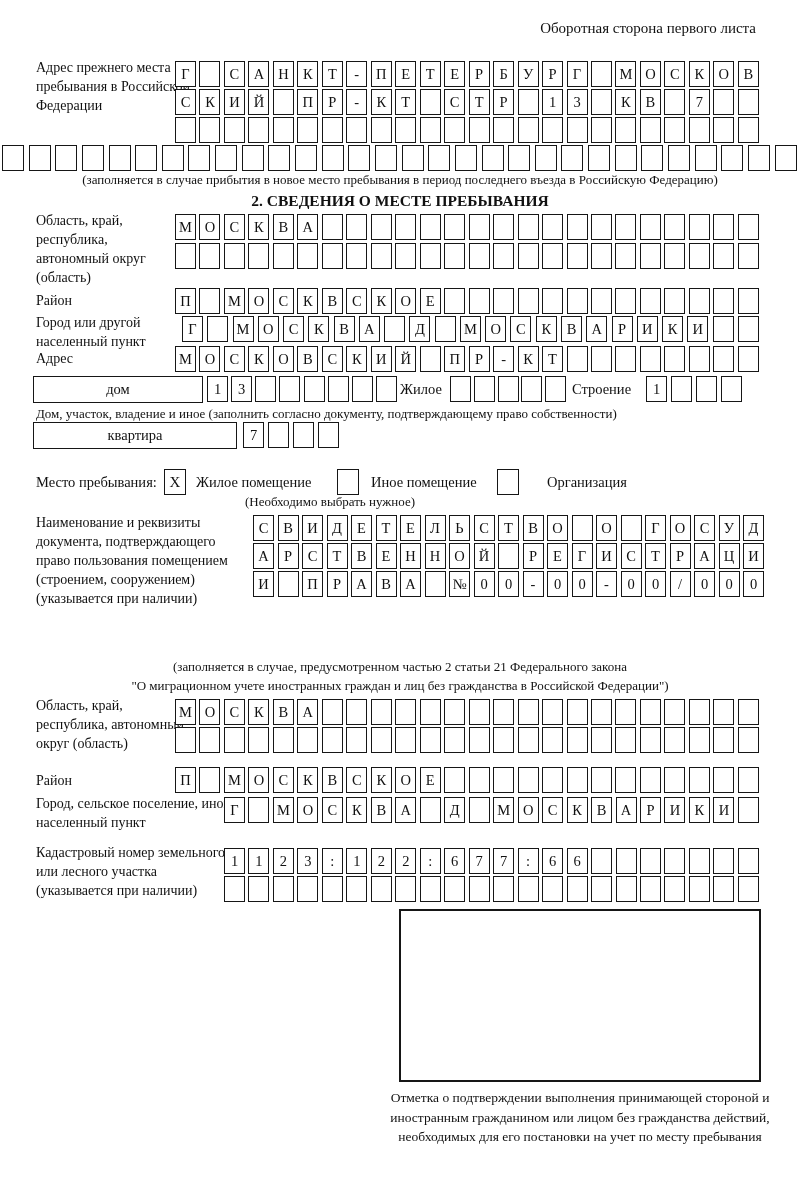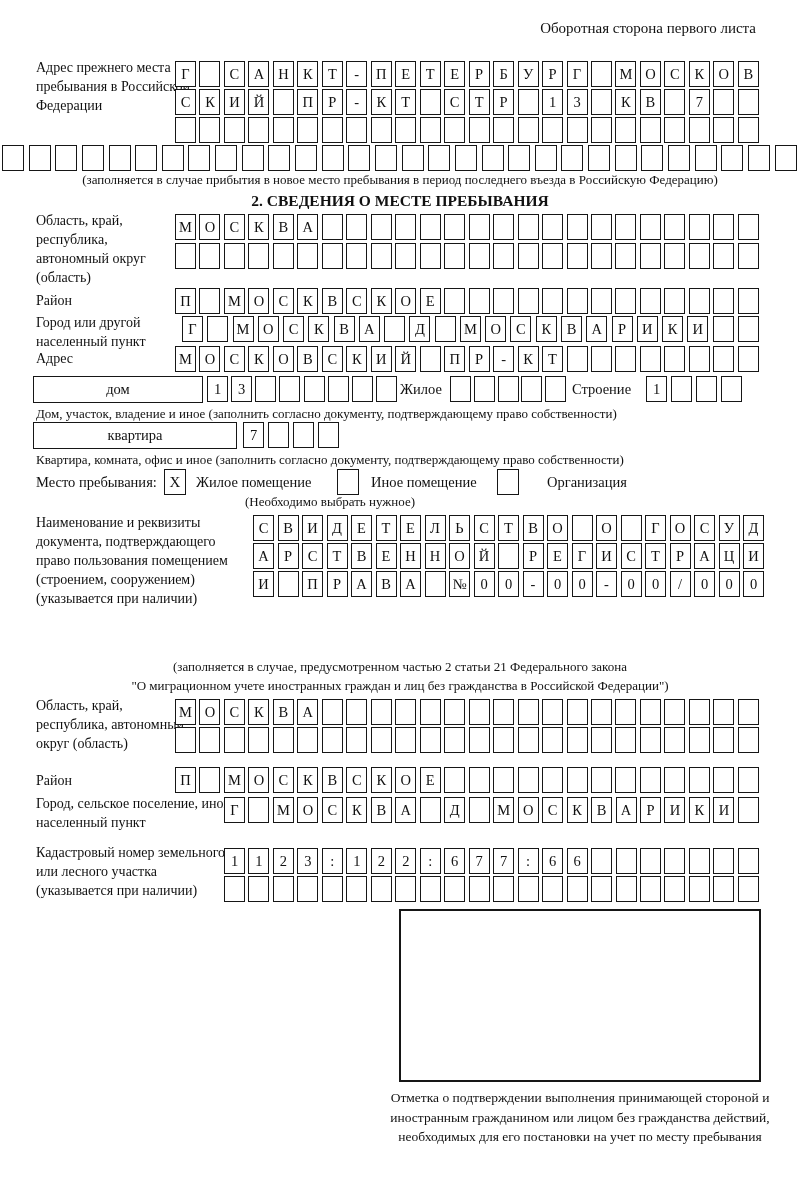--- a/index.html
+++ b/index.html
@@ -313,21 +313,20 @@
 
   <div class="abs" style="top:422px;left:0;right:0;height:28px;text-align:right;">
     <div class="widebox abs" style="left:33px;width:204px;">квартира</div>
     <div class="grid abs" style="left:243px;width:96px;">
         <span class="cell">7</span>
         <span class="cell"></span>
         <span class="cell"></span>
         <span class="cell"></span>
       </div>
   </div>
-  <div class="abs cap" style="top:452px;left:36px;">Квартира, комната, офис и иное (заполнить согласно документу, подтверждающему право собственности)</div>
 
   <div class="abs" style="top:469px;left:0;right:0;height:28px;">
     <span class="abs optlbl" style="left:36px;">Место пребывания:</span>
     <span class="abs cb" style="left:164px;">X</span>
     <span class="abs optlbl" style="left:196px;">Жилое помещение</span>
     <span class="abs cb" style="left:337px;"></span>
     <span class="abs optlbl" style="left:371px;">Иное помещение</span>
     <span class="abs cb" style="left:497px;"></span>
     <span class="abs optlbl" style="left:547px;">Организация</span>
   </div>

